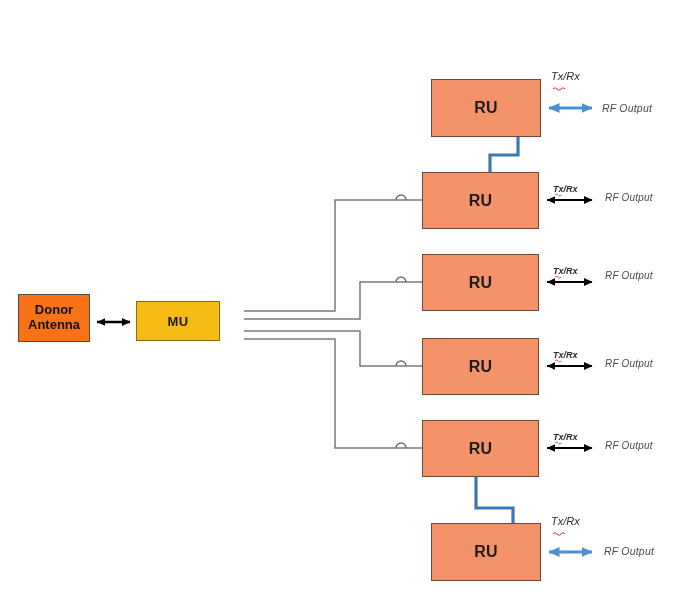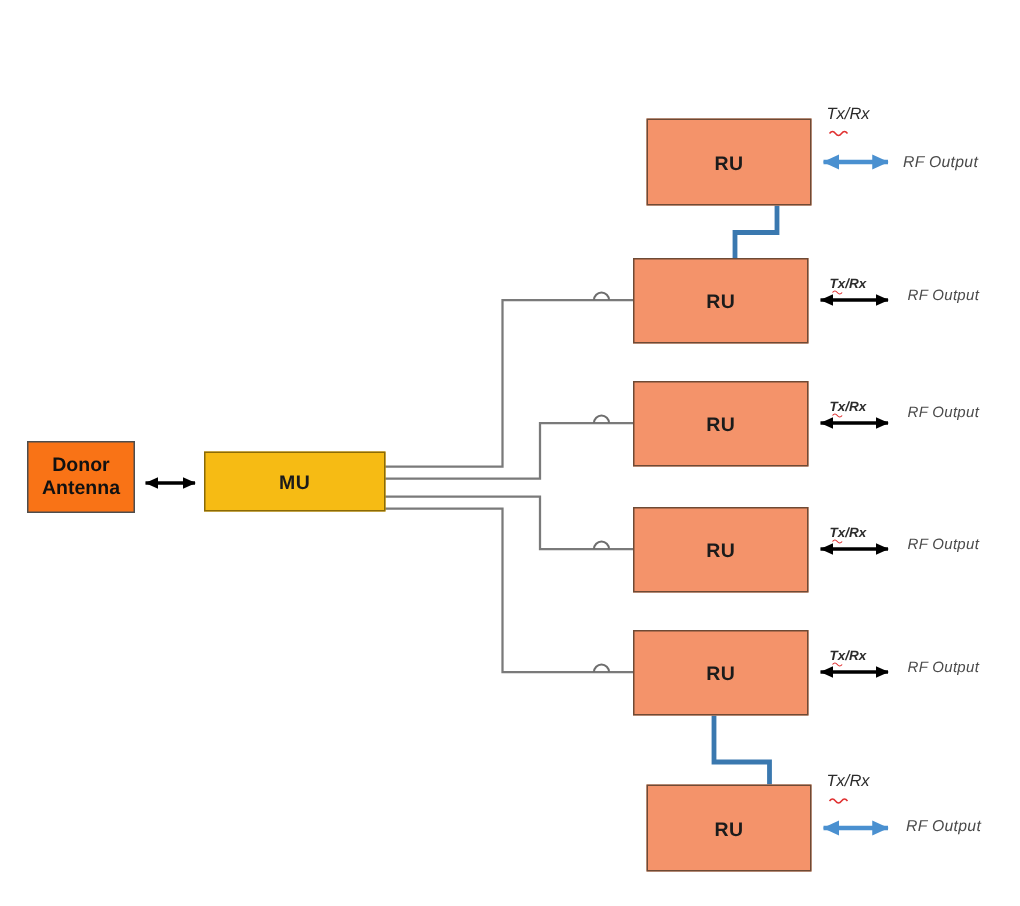--- a/index.html
+++ b/index.html
@@ -31,21 +31,21 @@
     display: flex;
     align-items: center;
     justify-content: center;
     text-align: center;
   }
   .node-ru {
     background: #F4936A;
     border: 1.5px solid #6E4A35;
     color: #1b1b1b;
     font-weight: bold;
-    font-size: 13px;
+    font-size: 16px;
     letter-spacing: 0.3px;
   }
   .node-mu {
     background: #F6BB14;
     border: 1.5px solid #8A6A06;
     color: #1b1b1b;
     font-weight: bold;
     font-size: 13px;
     letter-spacing: 0.3px;
   }
@@ -174,21 +174,21 @@
     </g>
   </svg>
 
   <div class="node node-donor" style="left:18px; top:294px; width:72px; height:48px;">
     <div>
       <div>Donor</div>
       <div>Antenna</div>
     </div>
   </div>
 
-  <div class="node node-mu" style="left:136px; top:301px; width:121px; height:40px;">
+  <div class="node node-mu" style="left:136px; top:301px; width:84px; height:40px;">
     <span>MU</span>
   </div>
 
   <div class="node node-ru" style="left:431px; top:79px; width:110px; height:58px;">
     <span>RU</span>
   </div>
 
   <div class="node node-ru" style="left:422px; top:172px; width:117px; height:57px;">
     <span>RU</span>
   </div>

